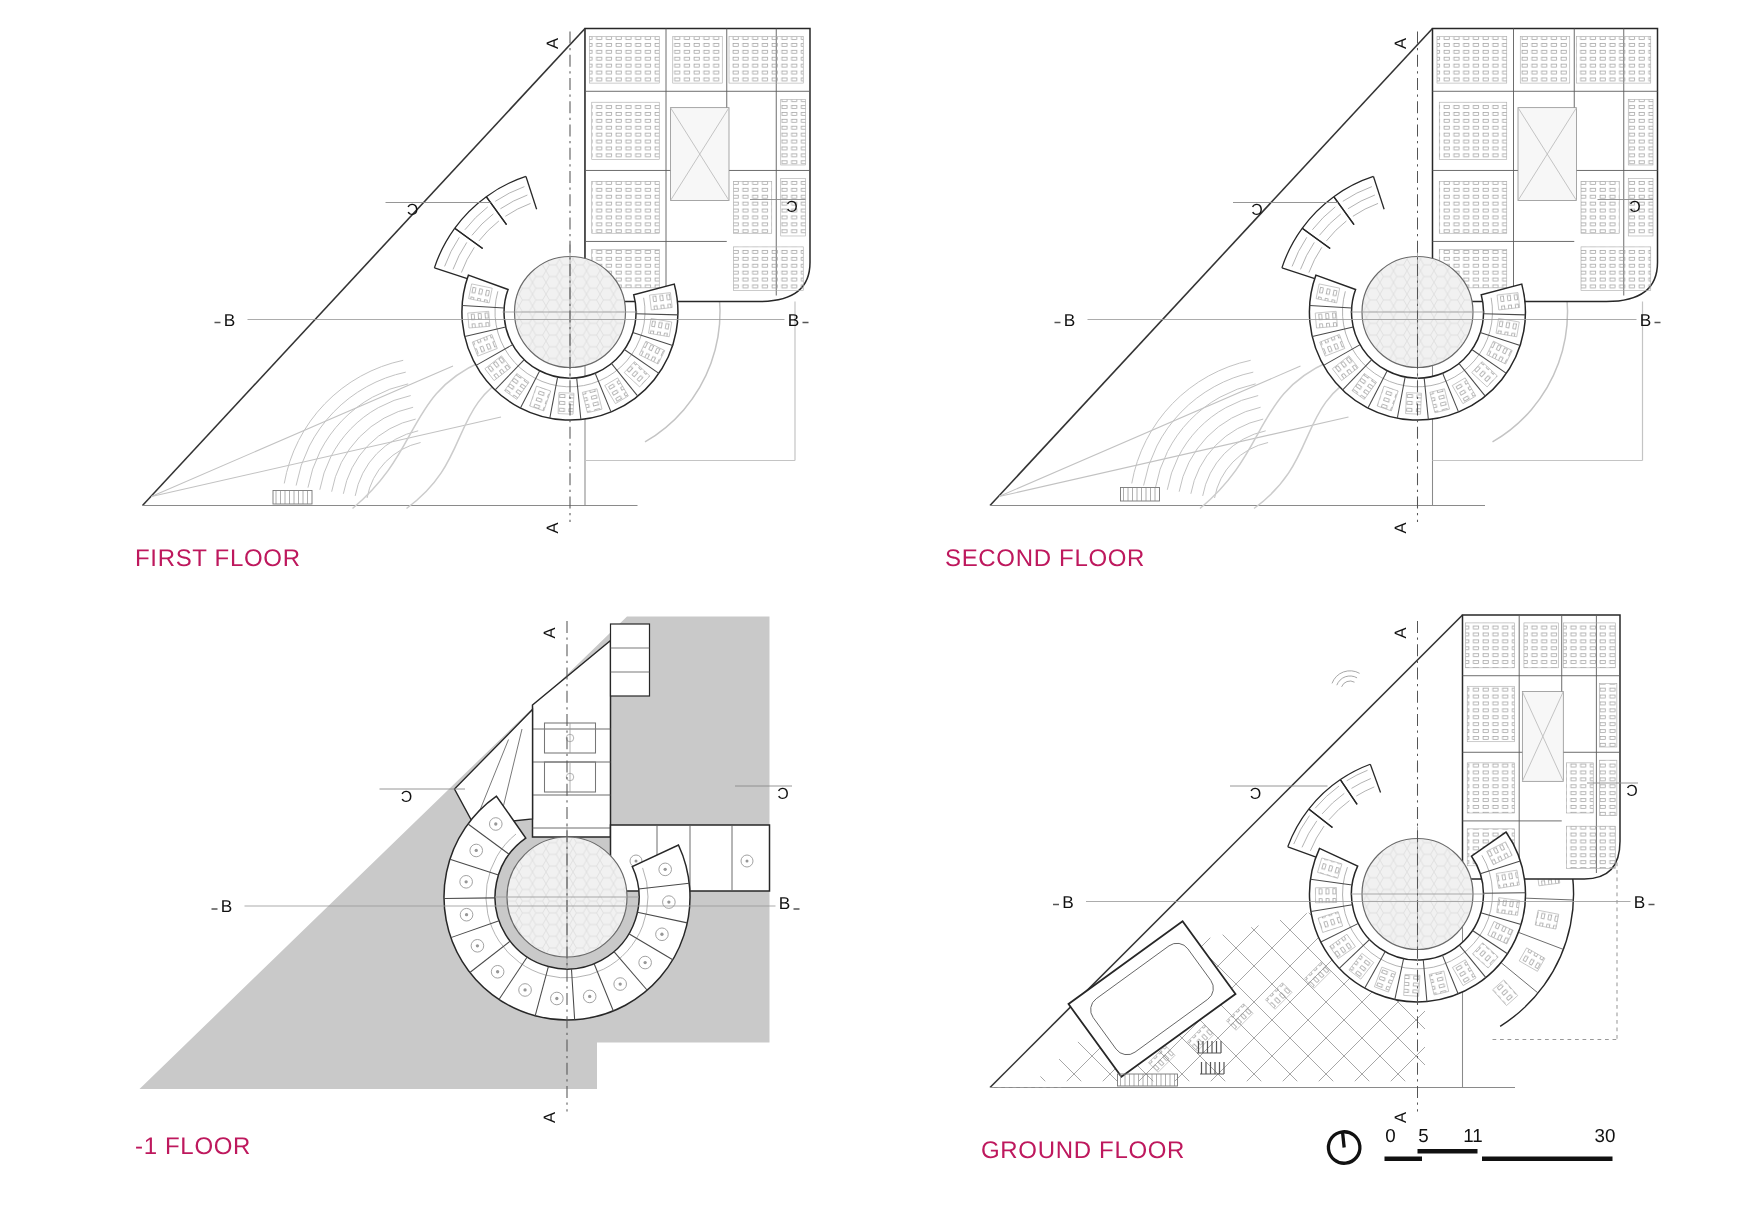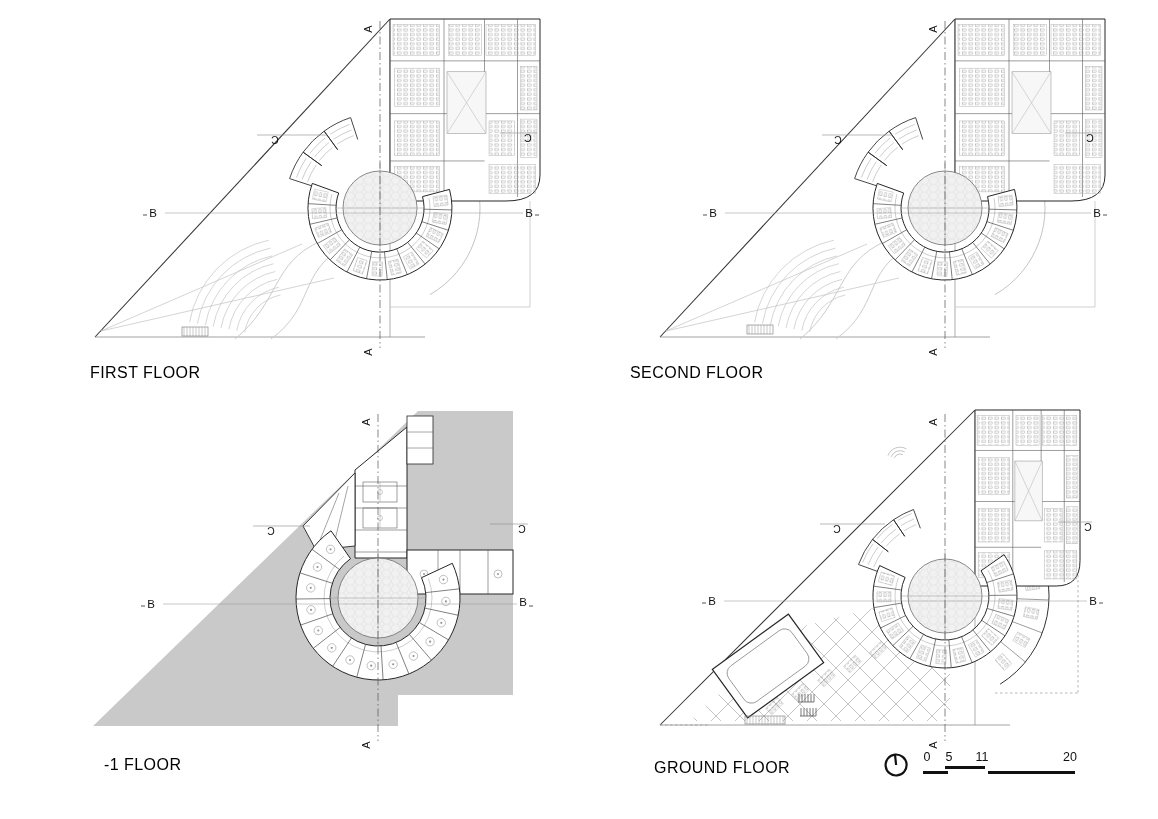--- a/index.html
+++ b/index.html
@@ -4,21 +4,21 @@
 <style>
   html,body{margin:0;padding:0;}
   body{
     width:1158px;height:819px;background:#ffffff;position:relative;
     font-family:"Liberation Sans", sans-serif;overflow:hidden;
   }
   .sheet{position:absolute;inset:0;background:#ffffff;}
   .plan{position:absolute;margin:0;padding:0;}
   .plan svg{display:block;}
   .caption{
-    position:absolute;font-size:16px;letter-spacing:.45px;color:#000000;
+    position:absolute;font-size:16px;letter-spacing:.45px;color:#be185d;
     white-space:nowrap;font-weight:400;text-align:right;
   }
   .north{position:absolute;left:882px;top:750px;width:28px;height:28px;}
   .scalebar{position:absolute;left:918px;top:750px;width:170px;height:36px;}
   .scalebar .tick{
     position:absolute;top:0;transform:translateX(-50%);
     font-size:12.5px;color:#111;
   }
   .scalebar .seg{position:absolute;background:#111;}
   .seg1{left:5px;top:21px;width:25px;height:2.5px;}
@@ -597,35 +597,35 @@
           <line x1="449" y1="205" x2="453" y2="205" stroke="#555" stroke-width="1" fill="none"></line>
         </g>
         <clipPath id="gp3">
           <polygon points="40,323 300,323 300,262 232,208 138,232"></polygon>
         </clipPath>
       </svg>
   </figure>
 
   <div class="caption" style="left:90px;top:364px">FIRST FLOOR</div>
   <div class="caption" style="left:630px;top:364px">SECOND FLOOR</div>
-  <div class="caption" style="left:104px;top:756px">-1 FLOOR</div>
+  <div class="caption" style="left:90px;top:756px">-1 FLOOR</div>
   <div class="caption" style="left:654px;top:759px">GROUND FLOOR</div>
 
   <div class="north">
     <svg width="28" height="28" viewBox="0 0 28 28">
       <g transform="rotate(-6 14 14)">
         <circle cx="14" cy="15" r="10.5" fill="none" stroke="#111" stroke-width="2.2"></circle>
         <line x1="14" y1="15" x2="14" y2="4.5" stroke="#111" stroke-width="2.2"></line>
       </g>
     </svg>
   </div>
 
   <div class="scalebar">
     <span class="tick" style="left:9px">0</span>
     <span class="tick" style="left:31px">5</span>
     <span class="tick" style="left:64px">11</span>
-    <span class="tick" style="left:152px">20</span>
+    <span class="tick" style="left:152px">30</span>
     <div class="seg seg1"></div>
     <div class="seg seg2"></div>
     <div class="seg seg3"></div>
   </div>
 
 </div>
 
 </body></html>

